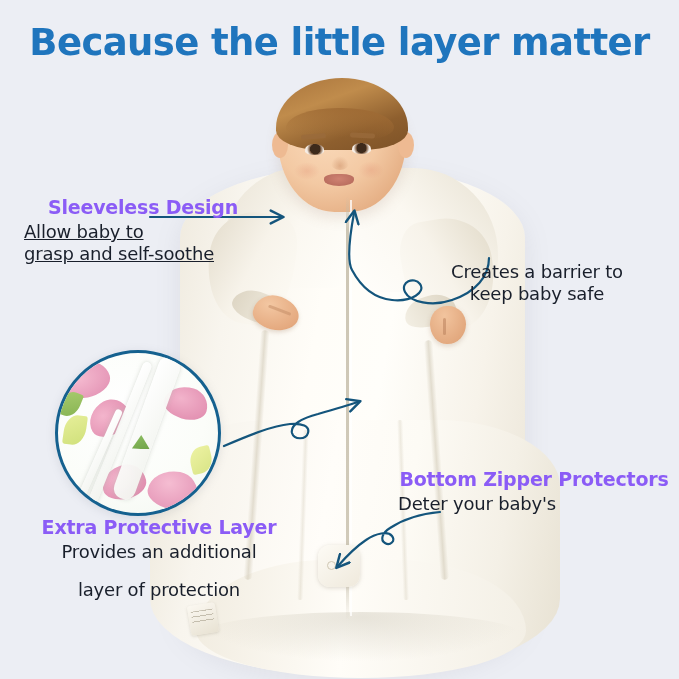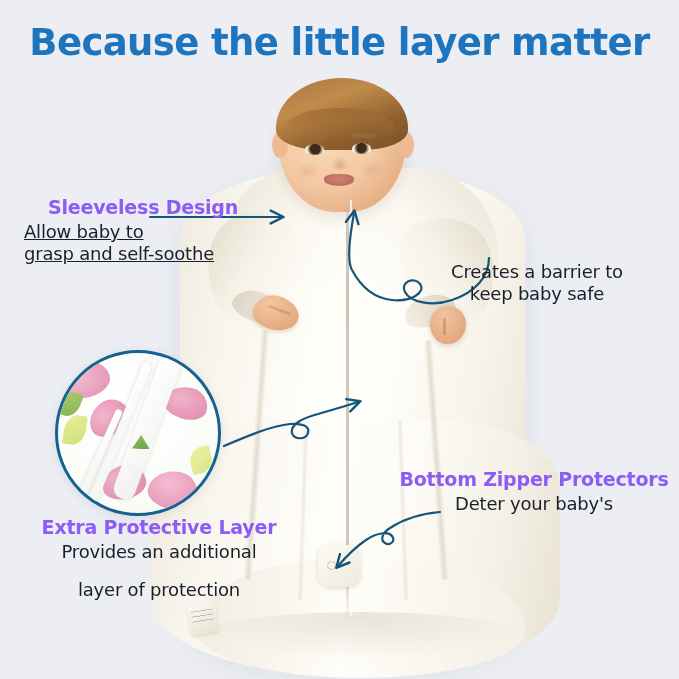--- a/index.html
+++ b/index.html
@@ -233,21 +233,21 @@
   #co-zip{left:415px;top:258px;width:244px;}
   #co-zip .c-title{text-align:center;}
   #co-zip .c-body{text-align:center;}
 
   #co-extra{left:30px;top:516px;width:258px;}
   #co-extra .c-title{text-align:center;}
   #co-extra .c-body{text-align:center;}
 
   #co-bottom{left:398px;top:468px;width:272px;}
   #co-bottom .c-title{text-align:center;}
-  #co-bottom .c-body{text-align:center;}
+  #co-bottom .c-body{}
 </style>
 </head>
 <body>
 
 <div id="stage">
 
   <div class="headline">Because the little layer matter</div>
 
   <div class="photo">
     <div class="sack"></div>

